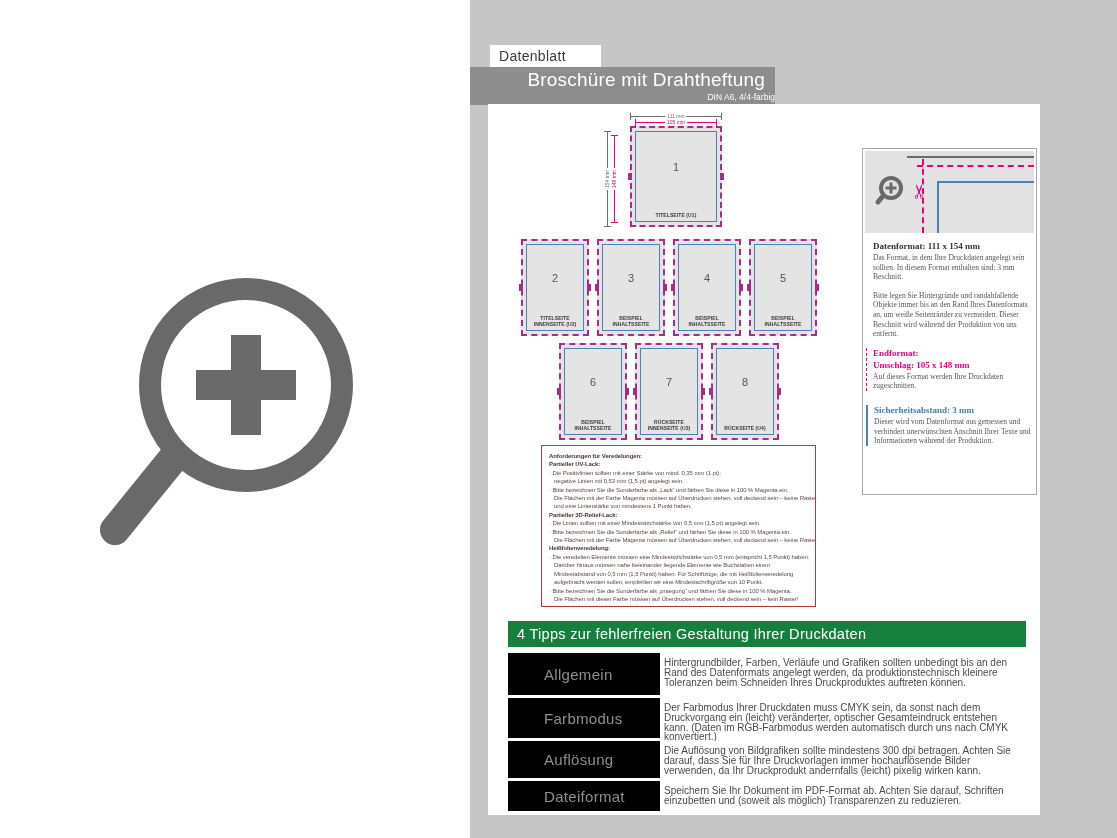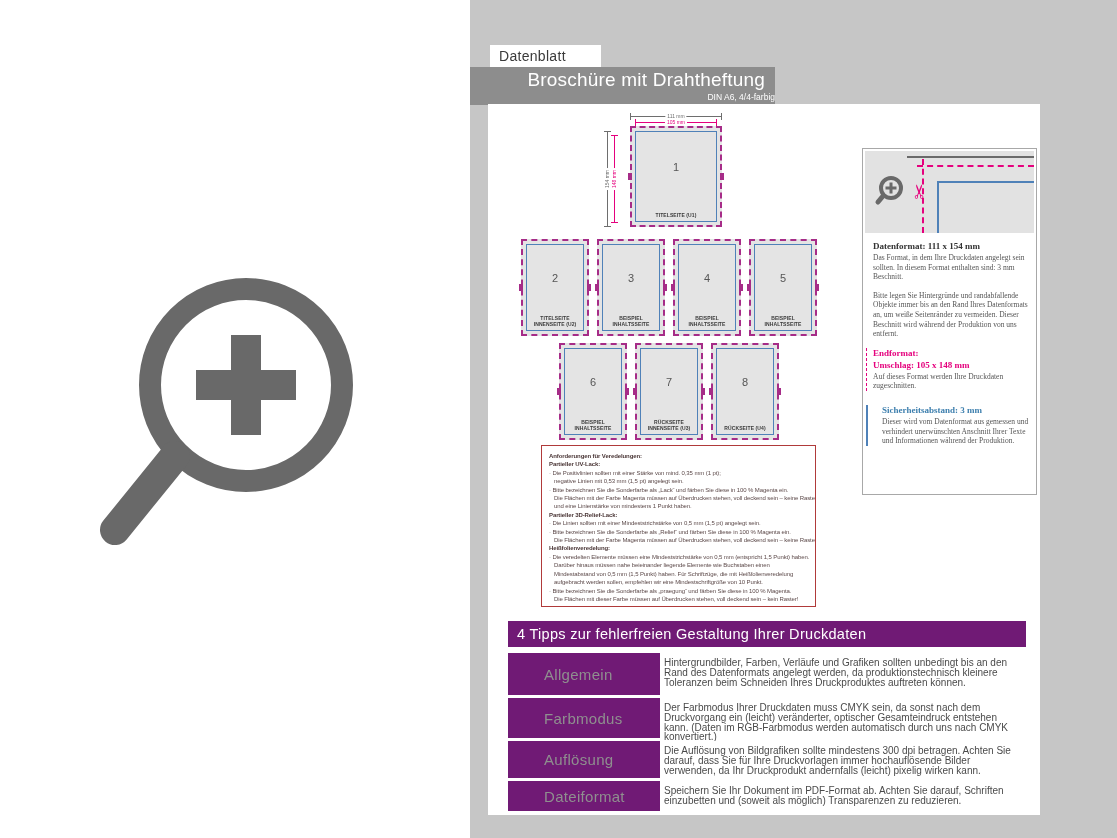--- a/index.html
+++ b/index.html
@@ -68,29 +68,29 @@
   .dp-mag-v{position:absolute;left:57px;top:8px;bottom:0;width:0;border-left:2px dashed #e5007d;}
   .dp-blue{position:absolute;left:72px;top:30px;right:0;bottom:0;
            border-top:2px solid #4f81b8;border-left:2px solid #4f81b8;}
   .dp-scissors{position:absolute;left:47px;top:31px;font-size:19px;color:#e5007d;
                transform:rotate(-90deg);line-height:19px;}
   .side-text{position:absolute;left:10px;right:4px;top:92px;font-family:Liberation Serif, serif;}
   .side-h{font-size:9px;font-weight:bold;color:#333;margin:0 0 2px 0;}
   .side-p{font-size:7.5px;line-height:9.6px;color:#555;margin:0 0 9px 0;}
   .side-end{border-left:1px dashed #e5007d;padding-left:6px;margin:4px 0 0 -7px;}
   .side-end .side-h{color:#e5007d;}
-  .side-safe{border-left:2px solid #4f81b8;padding-left:14px;margin:14px 0 0 -7px;}
+  .side-safe{border-left:2px solid #4f81b8;padding-left:6px;margin:14px 0 0 -7px;}
   .side-safe .side-h{color:#3d7fae;}
 
   
-  .tips-head{position:absolute;left:20px;top:517px;width:518px;height:26px;background:#701a75;
+  .tips-head{position:absolute;left:20px;top:517px;width:518px;height:26px;background:#15803d;
              color:#fff;font-size:14.5px;line-height:26px;padding-left:9px;box-sizing:border-box;letter-spacing:.3px;}
   .tips-rows{position:absolute;left:20px;top:549px;width:518px;}
   .tip-row{display:flex;margin-bottom:3px;}
-  .tip-label{width:152px;flex:none;background:#701a75;color:#8f8f8f;font-size:15px;
+  .tip-label{width:152px;flex:none;background:#000000;color:#8f8f8f;font-size:15px;
              display:flex;align-items:center;padding-left:36px;box-sizing:border-box;letter-spacing:.3px;}
   .tip-text{flex:1;background:#fff;color:#4a4a4a;font-size:10px;line-height:9.8px;
             padding:5px 10px 4px 4px;box-sizing:border-box;}
   .r1{height:42px;} .r2{height:40px;} .r3{height:37px;} .r4{height:30px;}
 </style>
 </head>
 <body>
 
 <div class="canvas">
 

